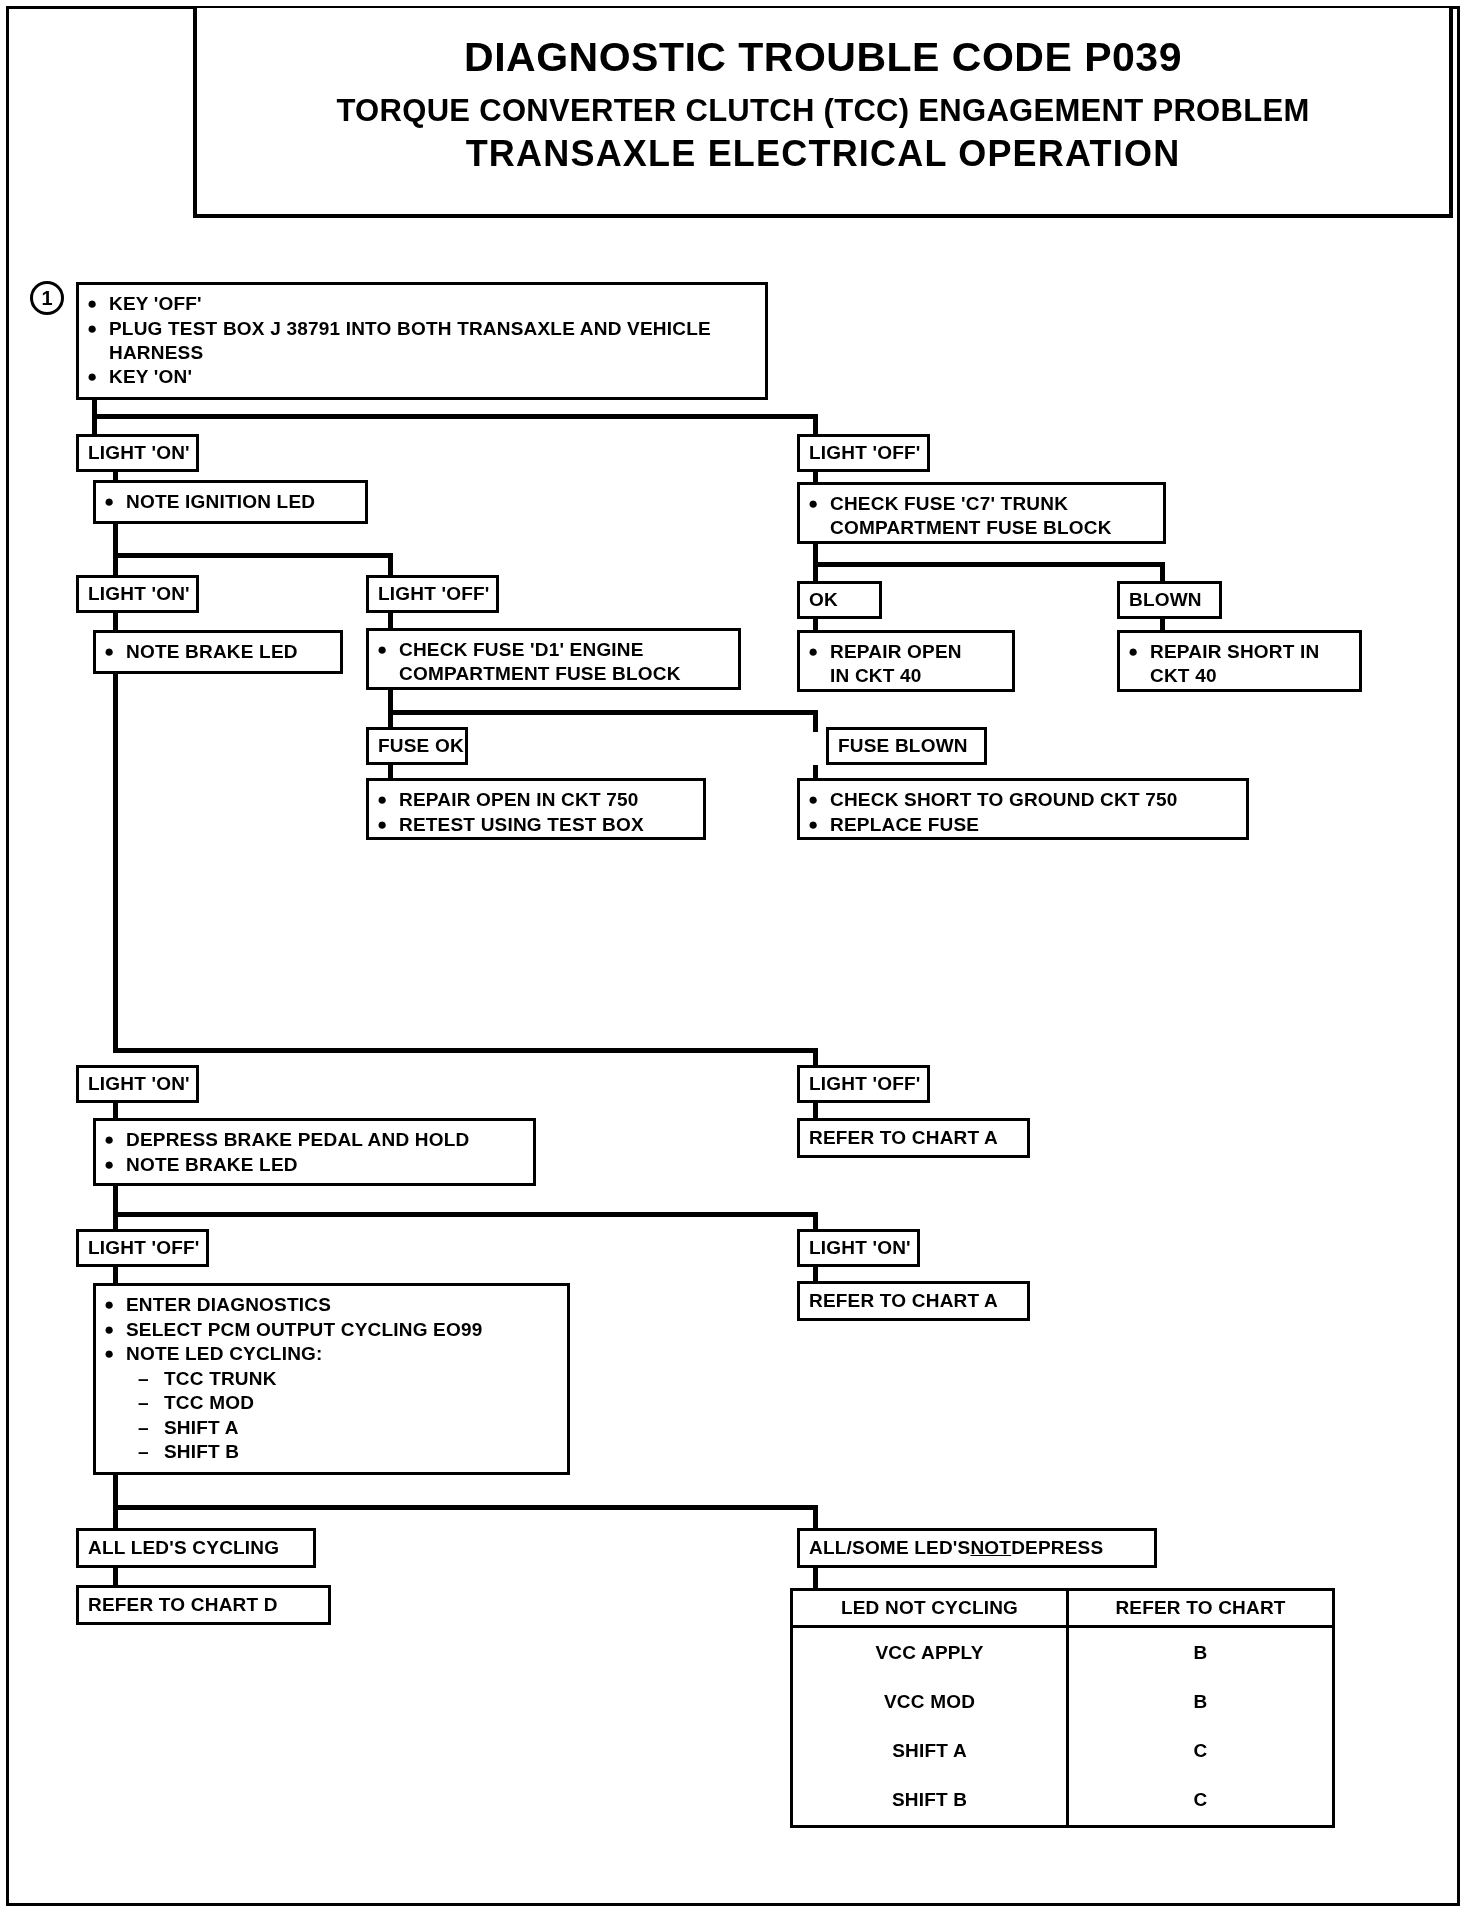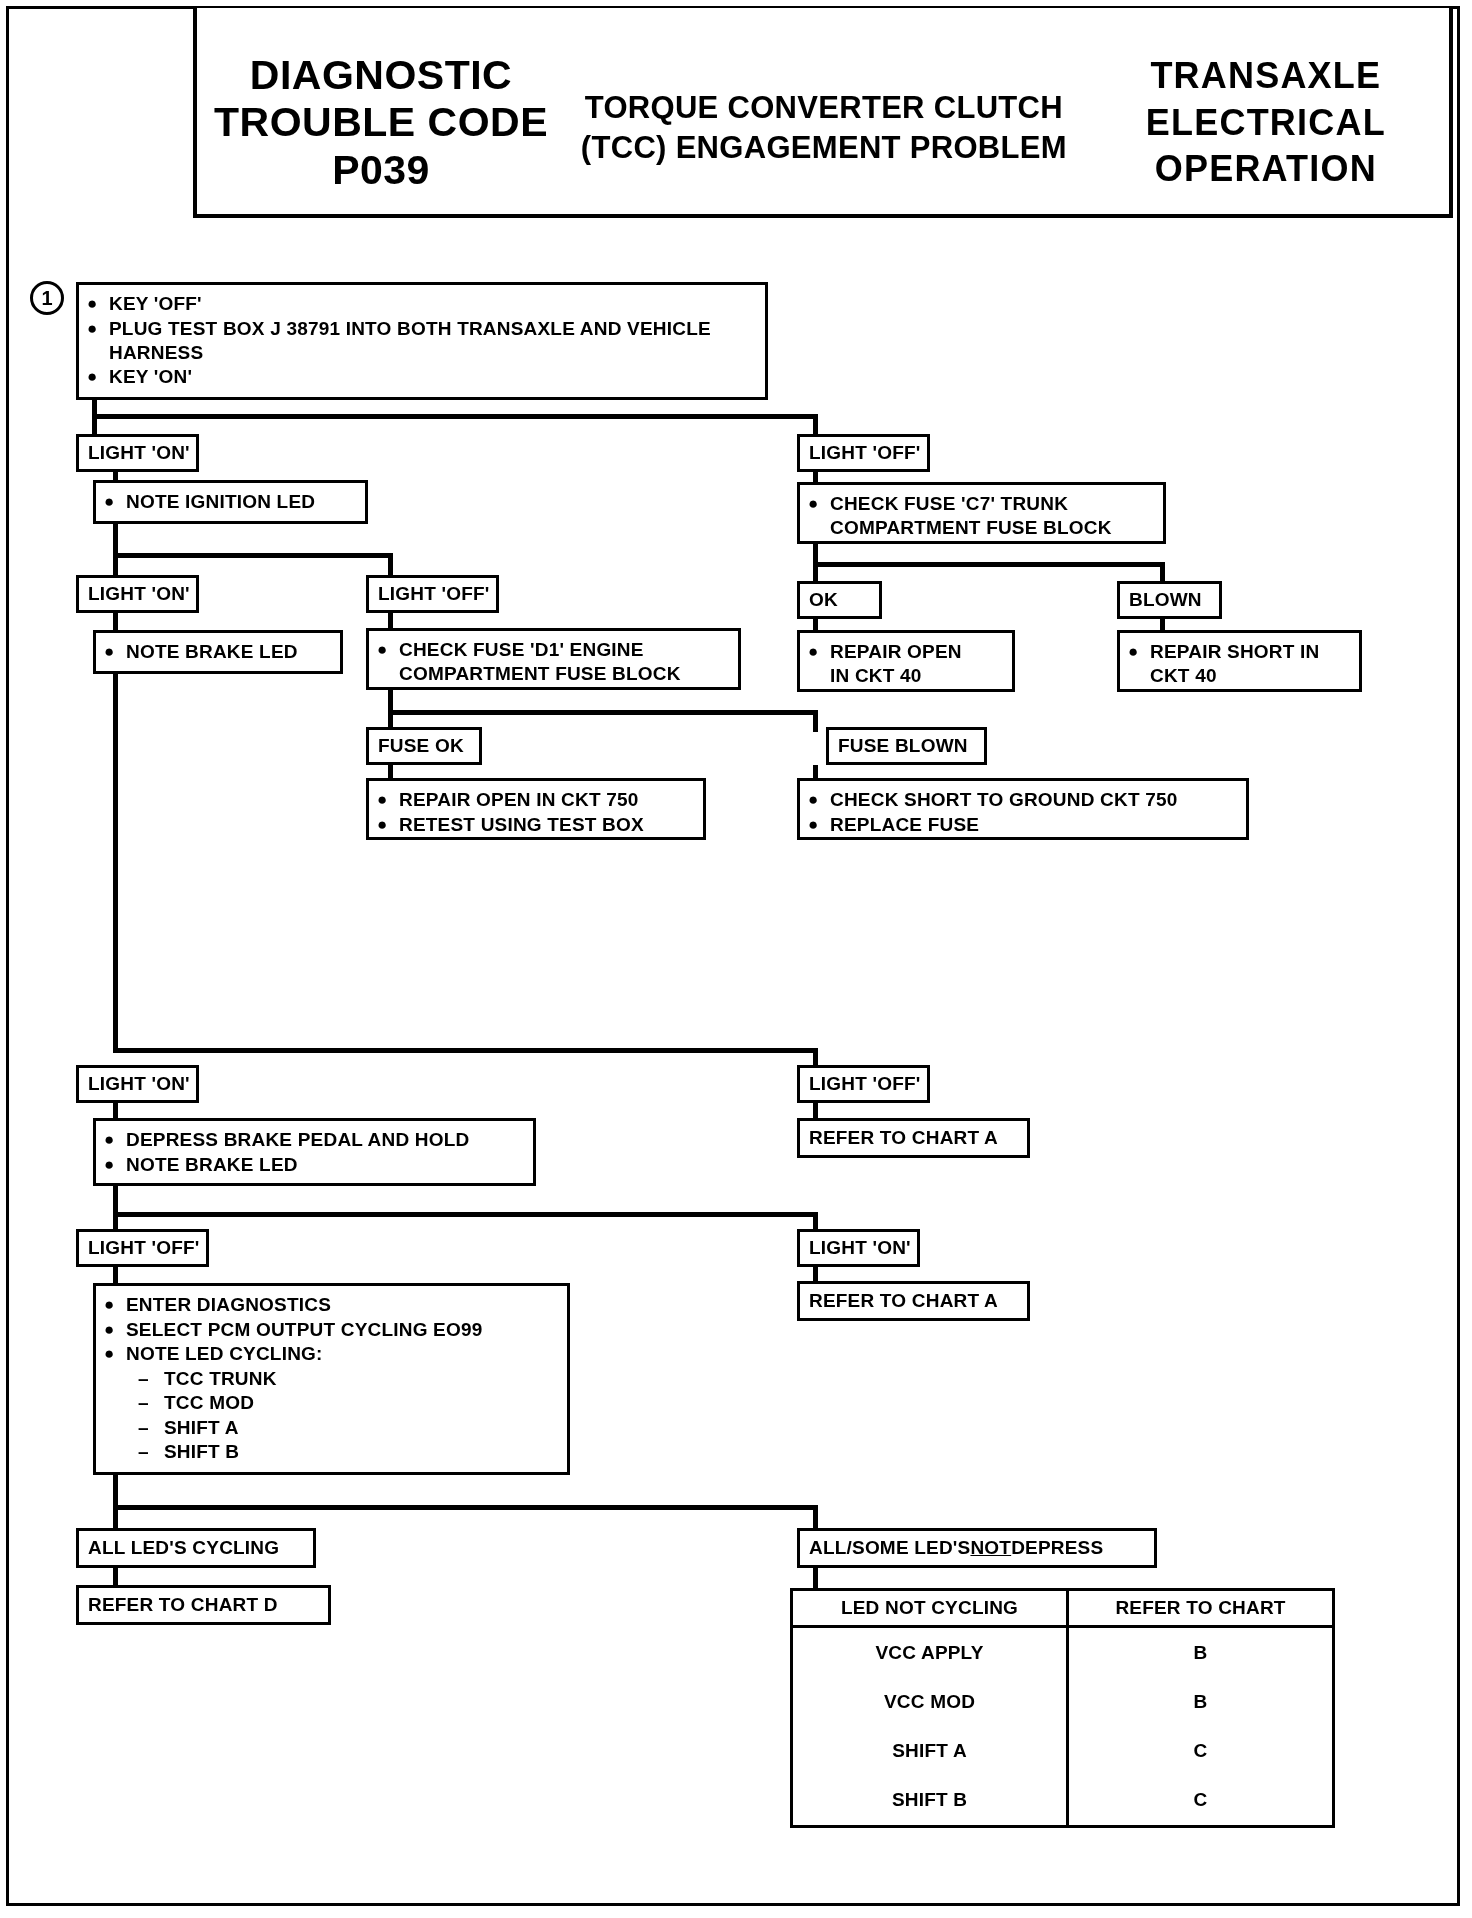--- a/index.html
+++ b/index.html
@@ -6,21 +6,21 @@
   body{font-family:"Liberation Sans",sans-serif;color:#000;}
   #page{position:relative;width:1472px;height:1918px;background:#fff;overflow:hidden;}
 
   
   .page-border{position:absolute;left:6px;top:6px;width:1454px;height:1900px;border:3px solid #000;box-sizing:border-box;}
 
   
   .title-box{position:absolute;left:193px;top:8px;width:1260px;height:210px;border:4px solid #000;
              border-top:none;box-sizing:border-box;background:#fff;}
   .title-inner{position:absolute;left:193px;top:12px;width:1260px;height:200px;
-               display:flex;flex-direction:row;align-items:center;justify-content:flex-start;padding-top:22px;box-sizing:border-box;}
+               display:flex;flex-direction:column;align-items:center;justify-content:flex-start;padding-top:22px;box-sizing:border-box;}
   .t1{font-size:41px;font-weight:bold;letter-spacing:0.5px;line-height:1.15;text-align:center;}
   .t2{font-size:31px;font-weight:bold;letter-spacing:0.3px;line-height:1.3;text-align:center;margin-top:10px;}
   .t3{font-size:36px;font-weight:bold;letter-spacing:1.2px;line-height:1.3;text-align:center;}
   .lbl{position:absolute;border:3px solid #000;background:#fff;box-sizing:border-box;
        display:flex;align-items:center;padding-left:9px;font-size:19px;font-weight:bold;letter-spacing:0.2px;}
   .blist{position:absolute;border:3px solid #000;background:#fff;box-sizing:border-box;padding:7px 8px 7px 8px;}
   .bl-row{display:flex;align-items:flex-start;font-size:19px;font-weight:bold;line-height:1.28;letter-spacing:0.2px;}
   .bullet{width:22px;min-width:22px;text-align:left;font-size:17px;line-height:1.45;}
   .bl-txt{white-space:pre-line;}
   .dash{width:26px;min-width:26px;}
@@ -145,21 +145,21 @@
         <span class="bl-txt">CHECK FUSE 'D1' ENGINE
 COMPARTMENT FUSE BLOCK</span>
       </div>
   </div>
 
   <div class="ln v" style="left:388px;top:690px;height:24px;"></div>
   <div class="ln h" style="left:388px;top:710px;width:428px;"></div>
   <div class="ln v" style="left:388px;top:710px;height:22px;"></div>
   <div class="ln v" style="left:813px;top:710px;height:22px;"></div>
 
-  <div class="lbl" style="left:366px;top:727px;width:116px;height:38px;">FUSE OK</div>
+  <div class="lbl" style="left:366px;top:727px;width:102px;height:38px;">FUSE OK</div>
   <div class="lbl" style="left:826px;top:727px;width:161px;height:38px;">FUSE BLOWN</div>
 
   <div class="ln v" style="left:388px;top:765px;height:20px;"></div>
   <div class="blist" style="left:366px;top:778px;width:340px;height:62px;">
     <div class="bl-row">
         <span class="bullet">●</span>
         <span class="bl-txt">REPAIR OPEN IN CKT 750</span>
       </div>
     <div class="bl-row">
         <span class="bullet">●</span>

